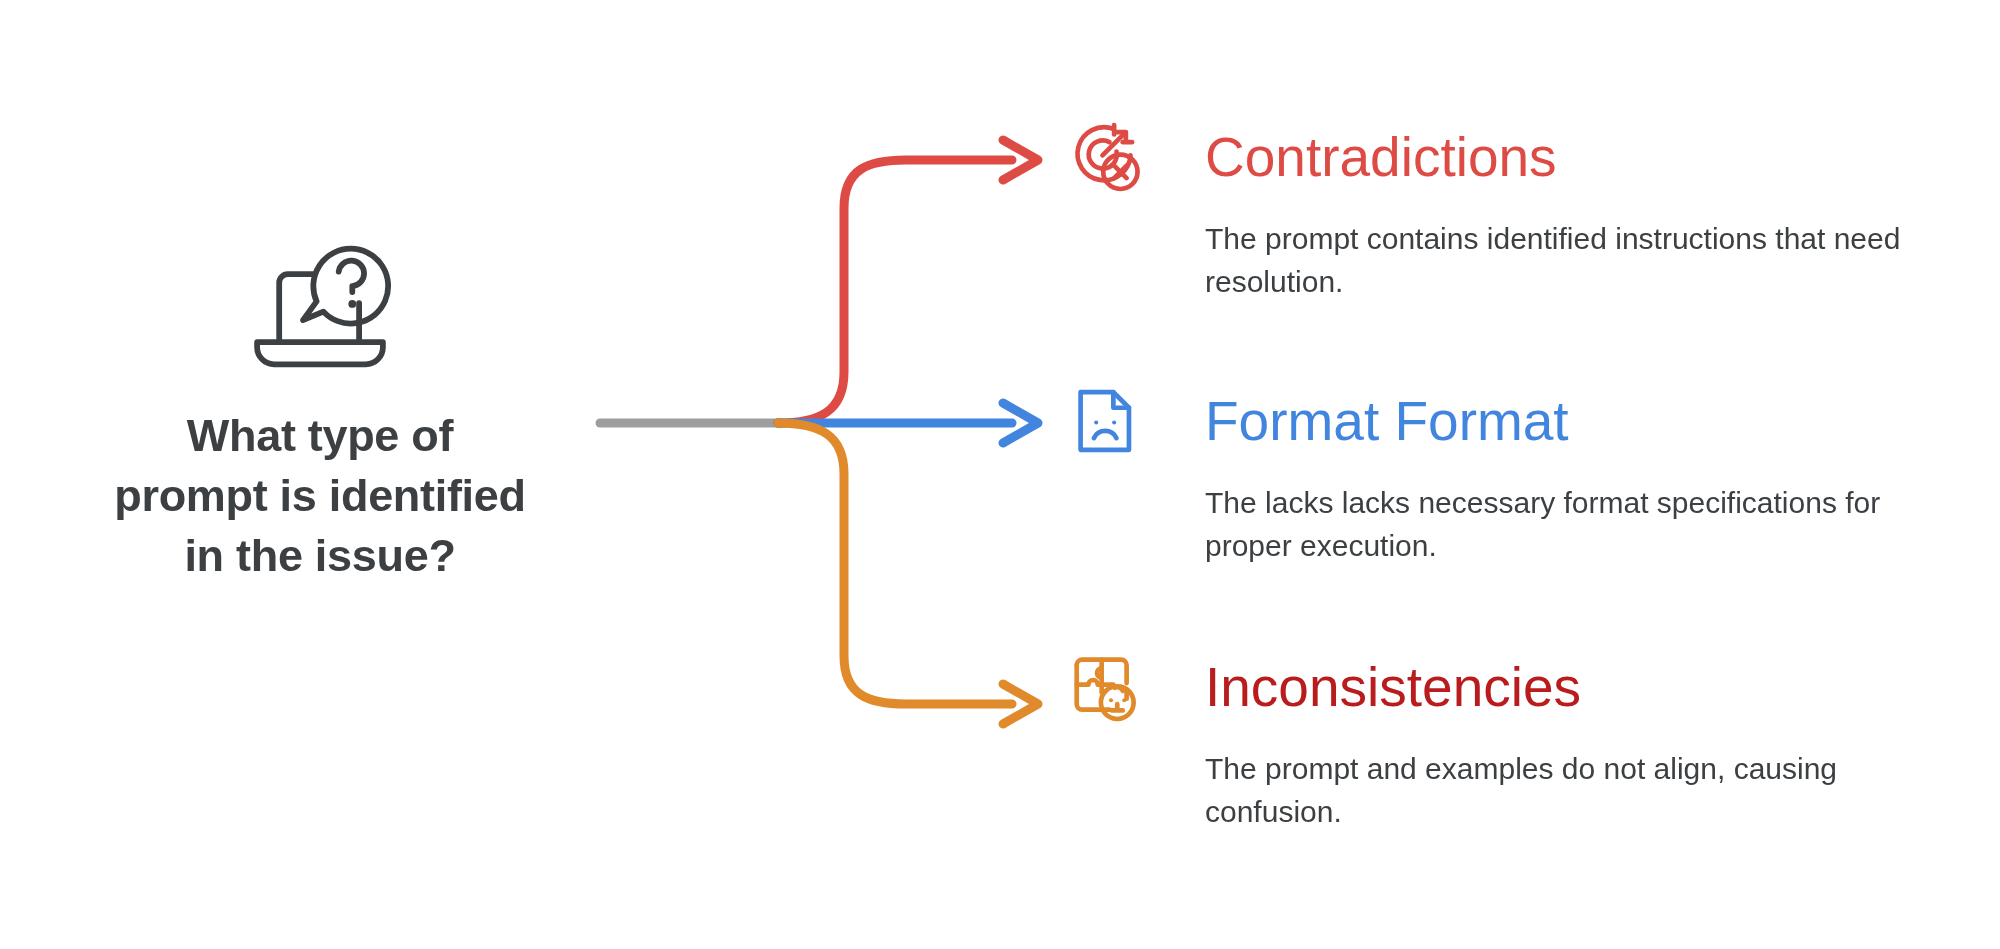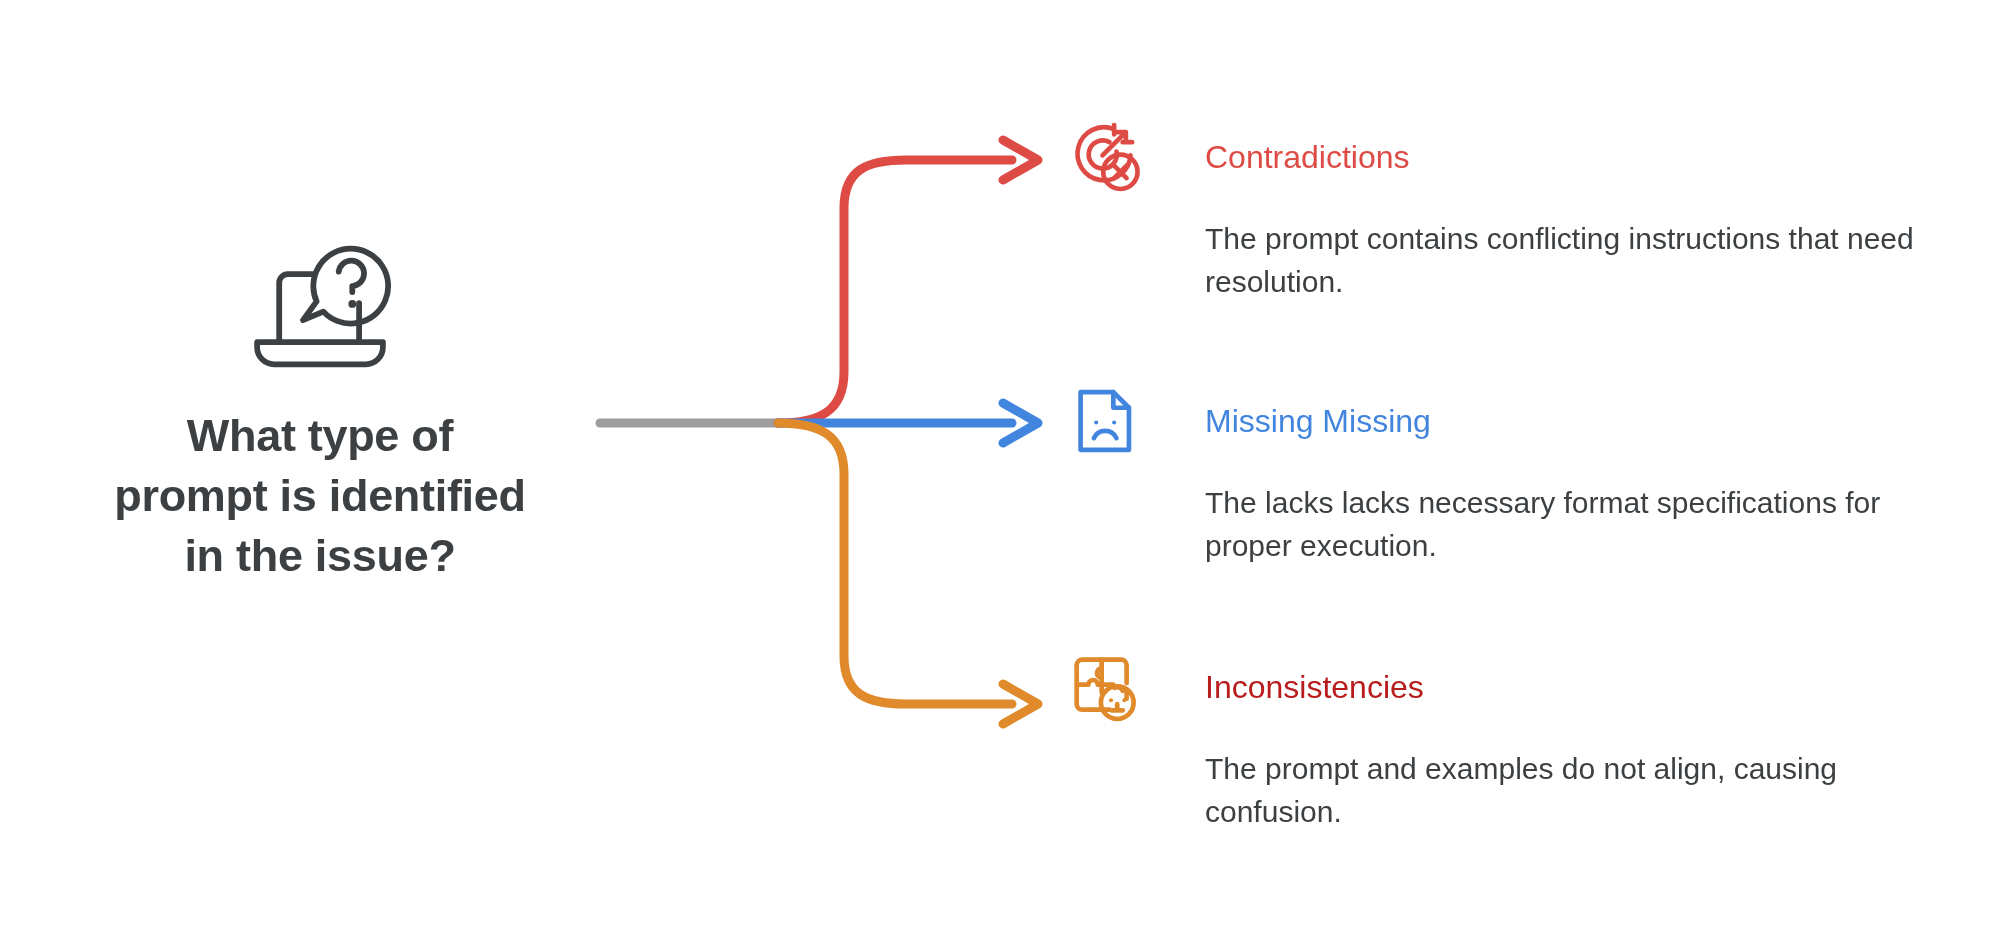--- a/index.html
+++ b/index.html
@@ -69,21 +69,21 @@
     align-items: center;
     height: 78px;
   }
   .branch-icon {
     width: 78px;
     height: 78px;
     flex: 0 0 78px;
   }
   .branch-label {
     margin-left: 62px;
-    font-size: 32px;
+    font-size: 55px;
     line-height: 1;
     white-space: nowrap;
   }
   .branch-desc {
     margin-left: 140px;
     margin-top: 22px;
     font-size: 30px;
     line-height: 1.42;
     color: #3c4043;
     max-width: 760px;
@@ -153,38 +153,38 @@
           <path d="M 74 31 L 86 31"></path>
 
           <circle cx="71" cy="69" r="22"></circle>
 
           <path d="M 63 61 L 79 77"></path>
           <path d="M 79 61 L 63 77"></path>
         </g>
       </svg>
       <div class="branch-label" style="color:#dd4b44">Contradictions</div>
     </div>
-    <div class="branch-desc">The prompt contains conflicting instructions that need resolution.</div>
+    <div class="branch-desc">The prompt contains identified instructions that need resolution.</div>
   </div>
 
   <div class="branch" id="branch-missing-format">
     <div class="branch-head">
       <svg class="branch-icon" viewBox="0 0 100 100">
         <g fill="none" stroke="#4285de" stroke-width="6" stroke-linecap="round" stroke-linejoin="round">
 
           <path d="M 20 13 L 62 13 L 82 33 L 82 87 L 20 87 Z"></path>
           <path d="M 62 13 L 62 33 L 82 33"></path>
 
           <circle cx="40" cy="52" r="2.6" fill="#4285de" stroke="none"></circle>
           <circle cx="63" cy="52" r="2.6" fill="#4285de" stroke="none"></circle>
 
           <path d="M 37 72 A 16 16 0 0 1 66 72"></path>
         </g>
       </svg>
-      <div class="branch-label" style="color:#4285de">Missing Missing</div>
+      <div class="branch-label" style="color:#4285de">Format Format</div>
     </div>
     <div class="branch-desc">The lacks lacks necessary format specifications for proper execution.</div>
   </div>
 
   <div class="branch" id="branch-inconsistencies">
     <div class="branch-head">
       <svg class="branch-icon" viewBox="0 0 100 100">
         <g fill="none" stroke="#e08a2b" stroke-width="6" stroke-linecap="round" stroke-linejoin="round">
 
           <path d="M 15 22 A 7 7 0 0 1 22 15 L 72 15 A 7 7 0 0 1 79 22 L 79 45"></path>

